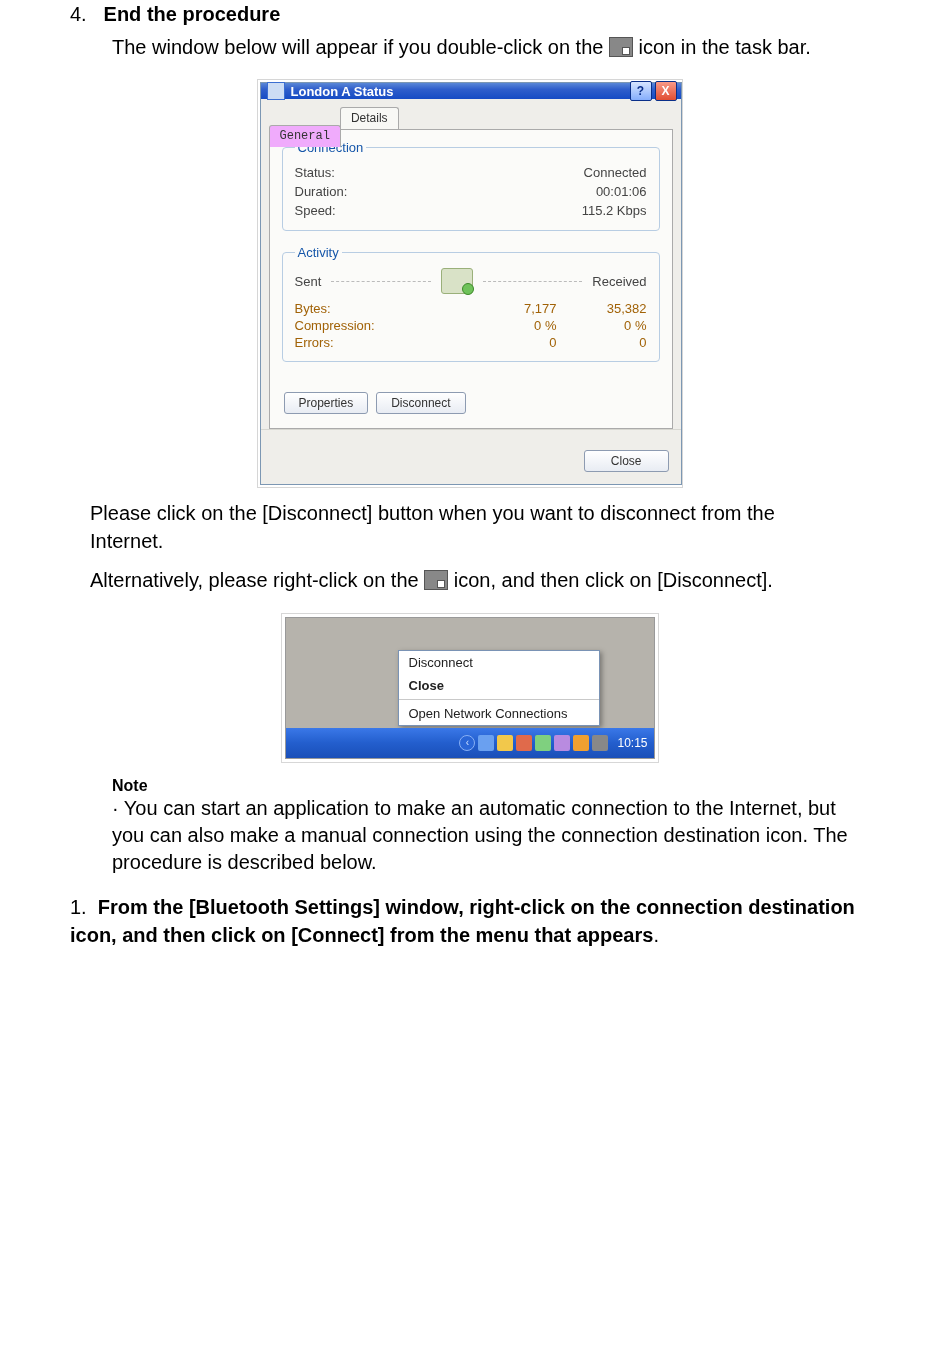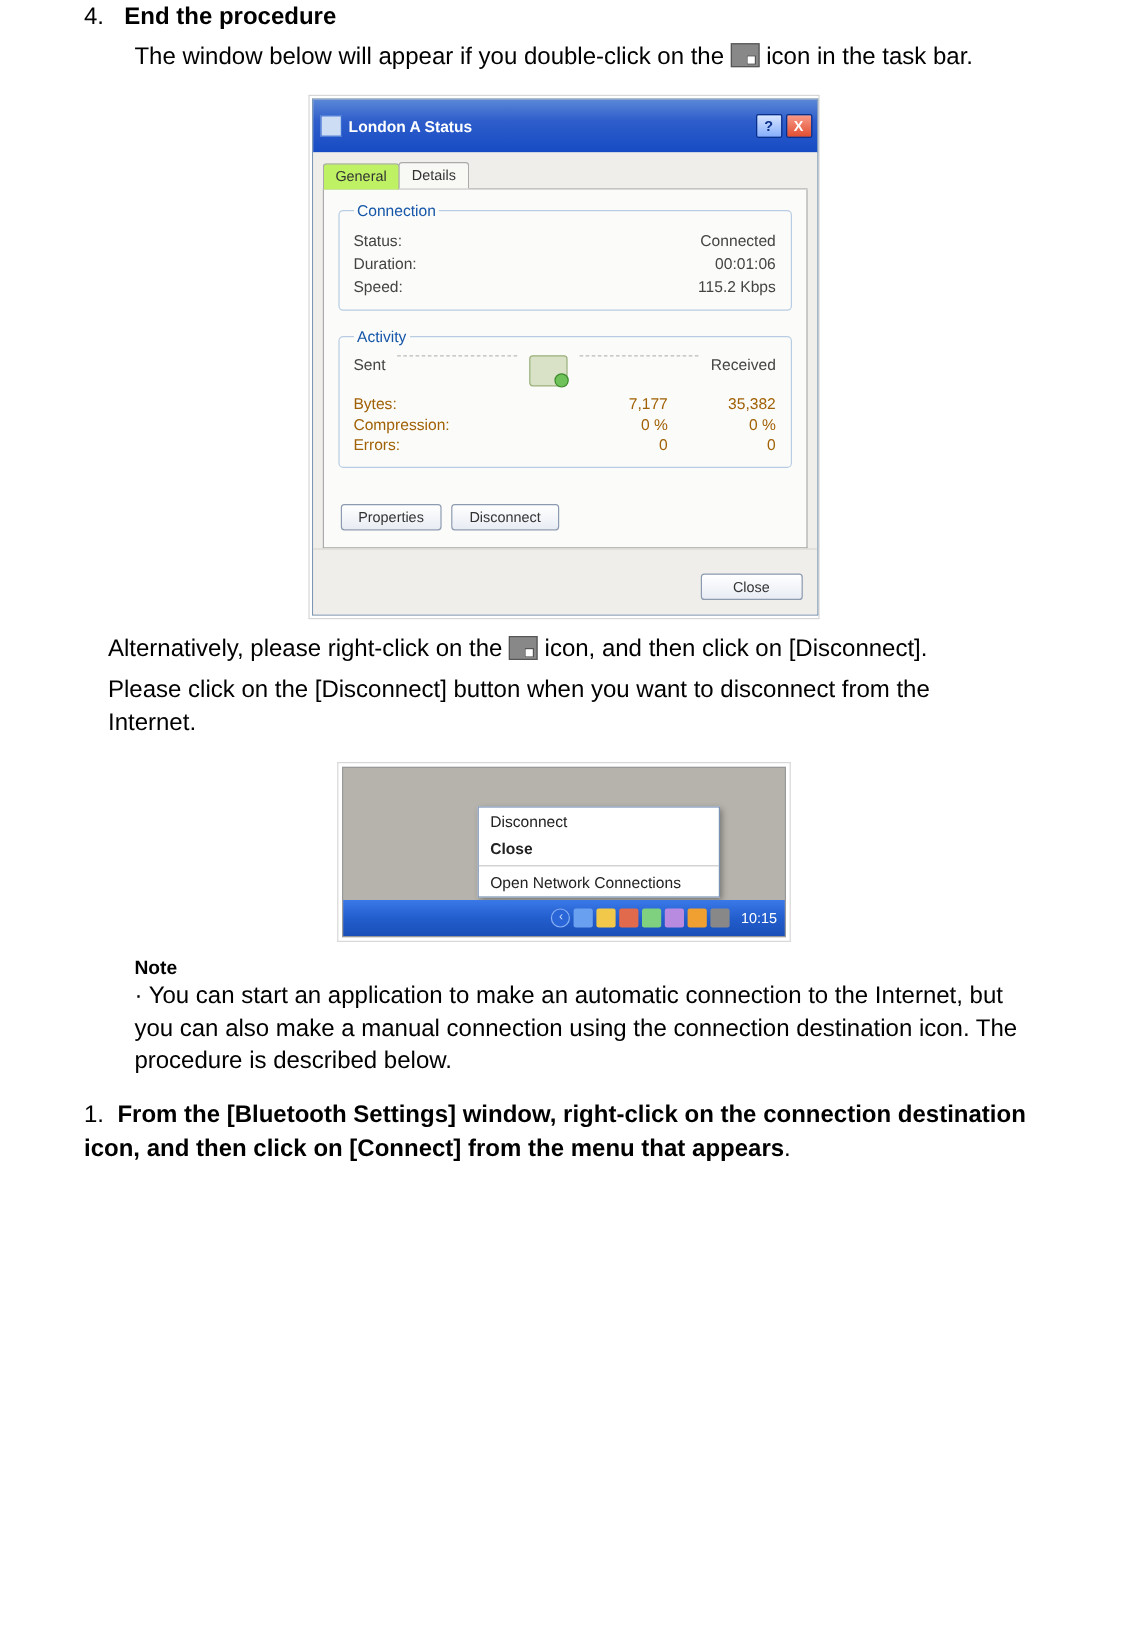--- a/index.html
+++ b/index.html
@@ -43,21 +43,21 @@
   .dialog-wrap { width: 420px; margin: 18px auto 12px auto; border:1px solid #d6d6d6; padding:2px; background:#fff;}
   .status-dialog {
     width: 100%;
     border: 1px solid #7c97b3;
     background: #efeeea;
     font-family: Tahoma, Arial, sans-serif;
     font-size: 13px;
     color: #333;
   }
   .sd-title {
-    height: 44px;
+    height: 16px;
     background: linear-gradient(#5a87d7,#2f5ecb 40%,#164bc4);
     color: #fff;
     font-weight: bold;
     display: flex;
     align-items: center;
     padding: 0 4px 0 6px;
   }
   .sd-title .ti-icon {
     width:16px;height:16px;background:#cdddf4;border:1px solid #3b6ed1;margin-right:6px;
   }
@@ -69,31 +69,31 @@
   .help-btn{background:linear-gradient(#d7e5ff,#86aefc);color:#0a2f89;border-radius:2px;}
   .close-btn{background:linear-gradient(#f89a88,#e14e32);color:#fff;border-radius:2px;}
 
   .sd-tabs { padding: 8px 8px 0 8px; background:#efeeea;}
   .tabrow{display:flex;gap:0;border-bottom:1px solid #aaa;}
   .tab{
     padding:3px 10px 4px 10px;border:1px solid #aaa;border-bottom:none;
     background:#f8f8f5;border-top-left-radius:3px;border-top-right-radius:3px;
     font-size:12px;color:#333;margin-right:-1px;
   }
-  .tab.active{background:#bef264;position:relative;top:1px;}
+  .tab.active{background:#f0abfc;position:relative;top:18px;font-family:Liberation Mono, monospace;}
 
   .sd-panel{background:#fbfbf9;border:1px solid #aaa;border-top:none;padding:10px 12px 14px 12px;}
   fieldset.group{
     border:1px solid #b8cde3;border-radius:4px;padding:8px 12px 10px 12px;margin:0 0 14px 0;
   }
   fieldset.group legend{color:#1556a9;font-size:13px;padding:0 3px;}
   .row{display:flex;justify-content:space-between;font-size:13px;color:#444;padding:2px 0;}
   .row .label{}
   .row .val{}
-  .act-head{display:flex;justify-content:center;gap:10px;color:#444;font-size:13px;margin:0 0 6px 0;}
+  .act-head{display:flex;align-items:center;justify-content:center;gap:10px;color:#444;font-size:13px;margin:0 0 6px 0;}
   .act-ico{width:30px;height:24px;background:#d9e2c7;border:1px solid #9ab07a;border-radius:3px;position:relative;}
   .act-ico::after{content:"";position:absolute;right:-2px;bottom:-2px;width:10px;height:10px;border-radius:50%;background:#6fc25a;border:1px solid #3d8a2b;}
   .dash{flex:1;border-top:1px dashed #bbb;height:0;}
   .three-col{display:grid;grid-template-columns:1fr 90px 90px;font-size:13px;color:#a16207;padding:1px 0;}
   .three-col .c2,.three-col .c3{text-align:right;}
 
   .btnrow{display:flex;gap:8px;padding:6px 2px 0 2px;}
   .xpbtn{
     font-size:12px;color:#333;padding:3px 14px;border:1px solid #8d9bb1;border-radius:3px;
     background:linear-gradient(#fff,#e8ecf3);
@@ -208,26 +208,26 @@
             <span class="xpbtn">Disconnect</span>
           </div>
         </div>
       </div>
       <div class="sd-footer">
         <span class="xpbtn" style="padding:3px 26px">Close</span>
       </div>
     </div>
   </div>
 
+  <div class="para">Please click on the [Disconnect] button when you want to disconnect from the Internet.</div>
   <div class="para" style="margin-top:12px">
     <span>Alternatively, please right-click on the</span>
     <span class="inline-icon"></span>
     <span>icon, and then click on [Disconnect].</span>
   </div>
-  <div class="para">Please click on the [Disconnect] button when you want to disconnect from the Internet.</div>
 
   <div class="ctx-wrap">
     <div class="ctx">
       <div class="menu">
         <div class="mrow">Disconnect</div>
         <div class="mrow stat">Close</div>
         <div class="sep"></div>
         <div class="mrow">Open Network Connections</div>
       </div>
       <div class="tray">

